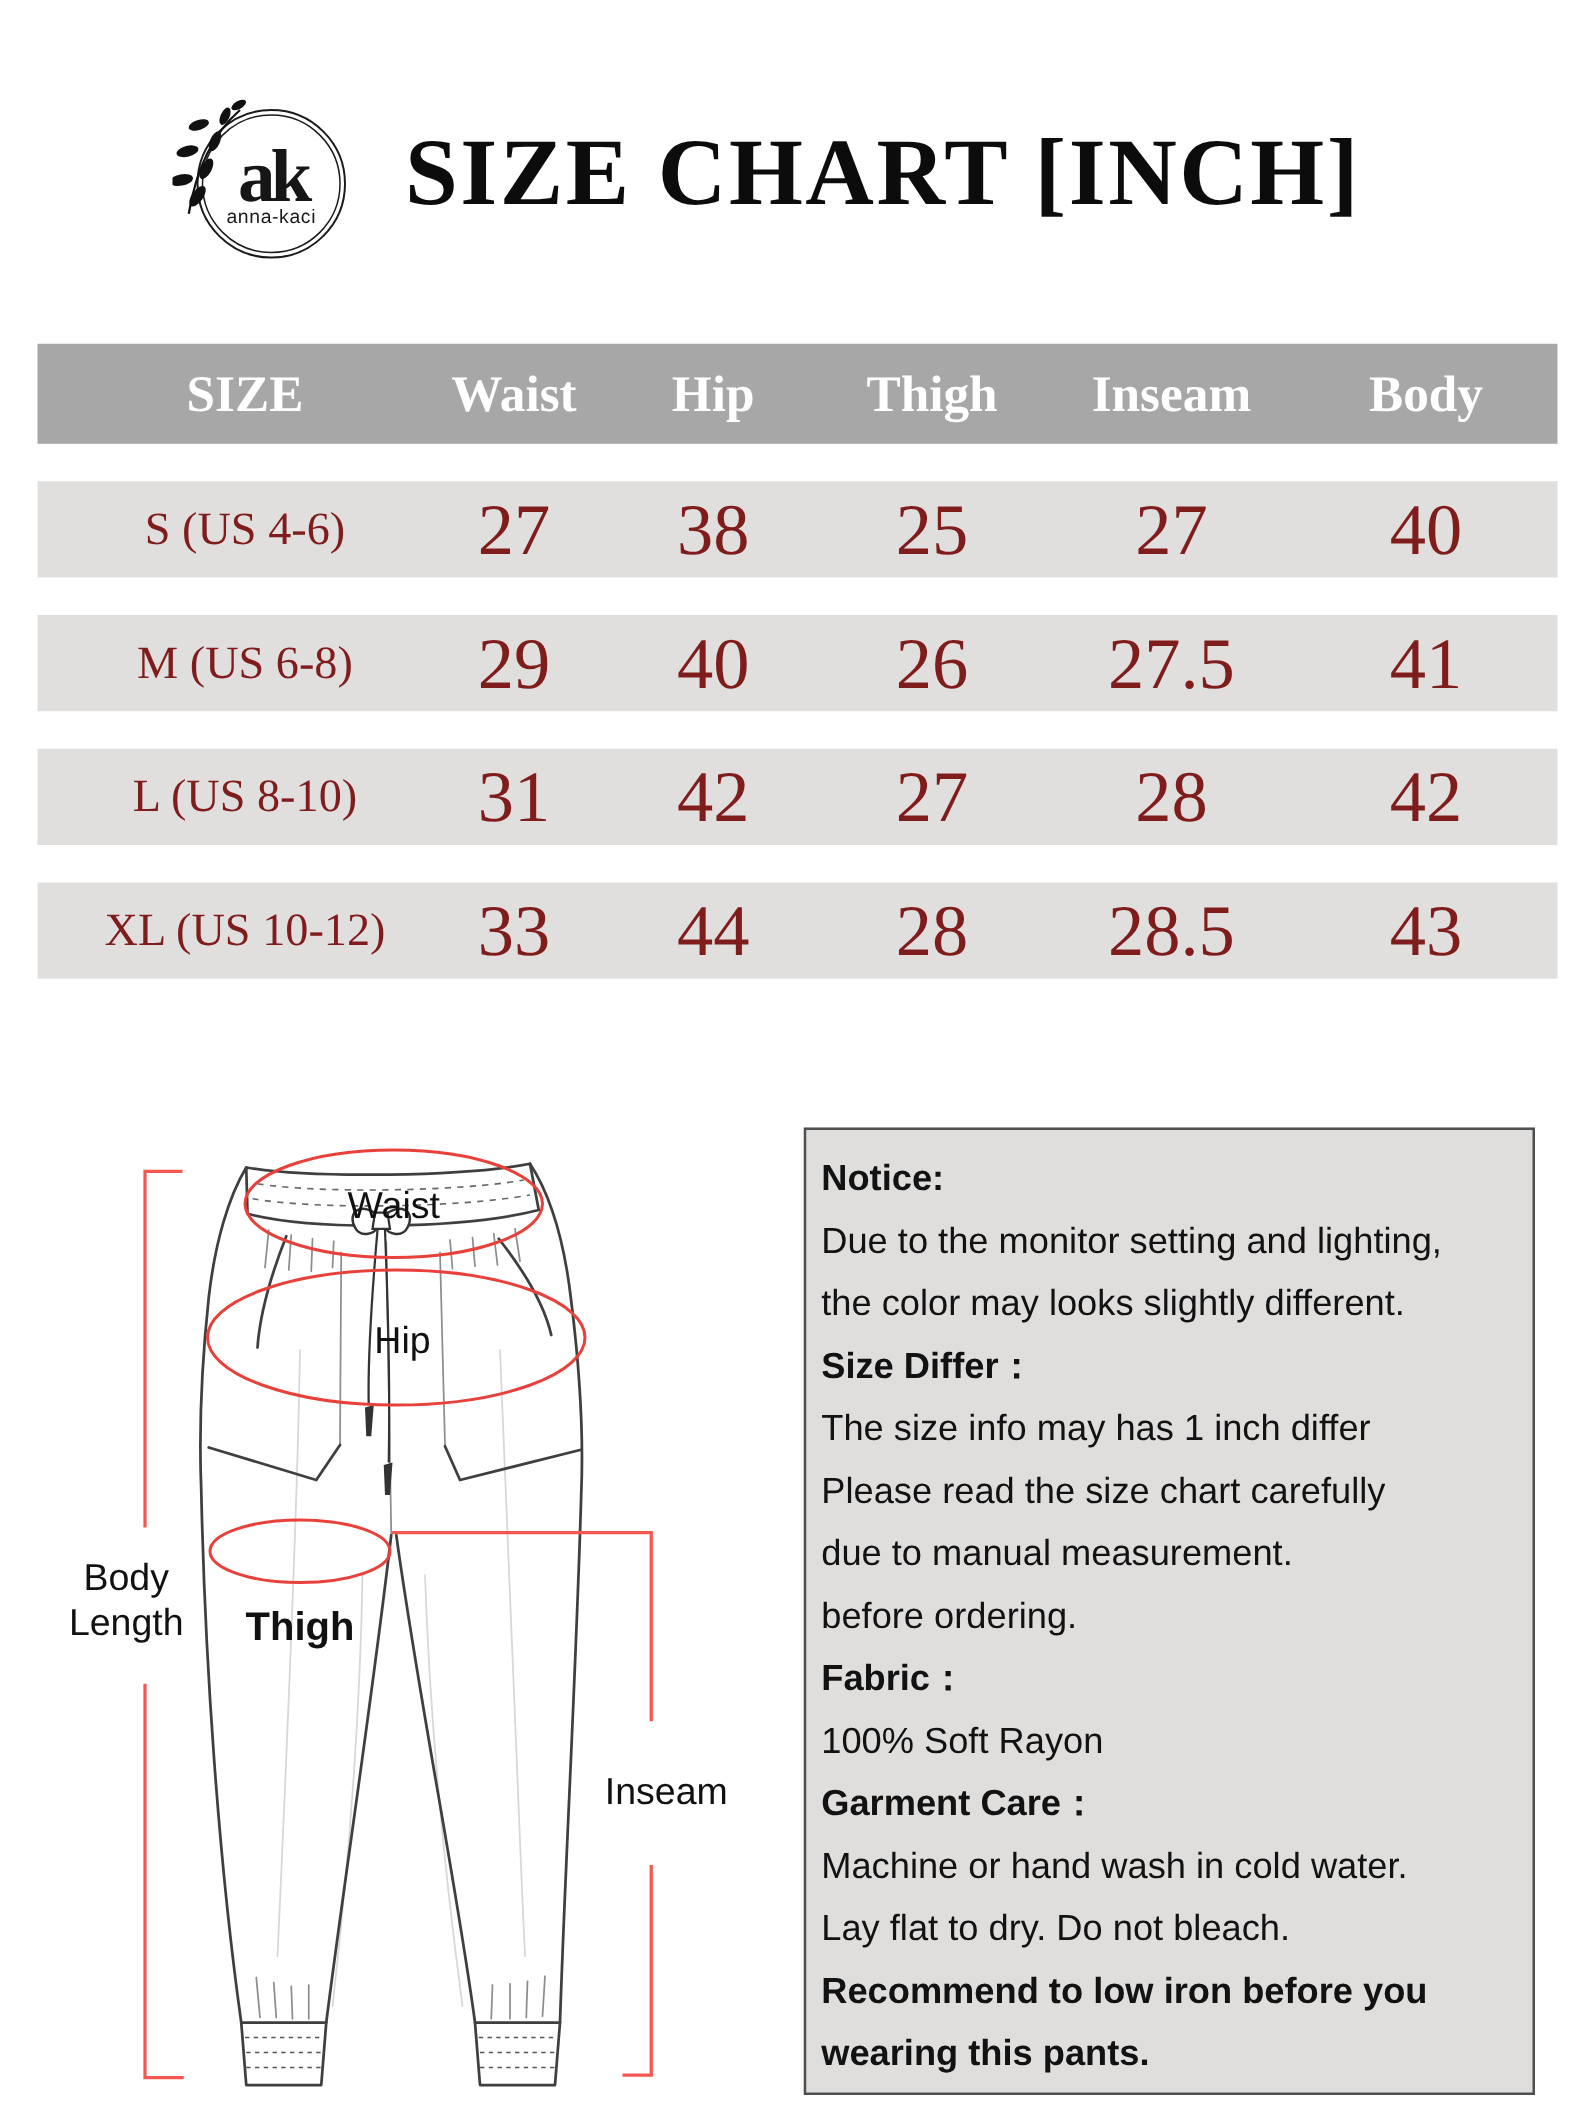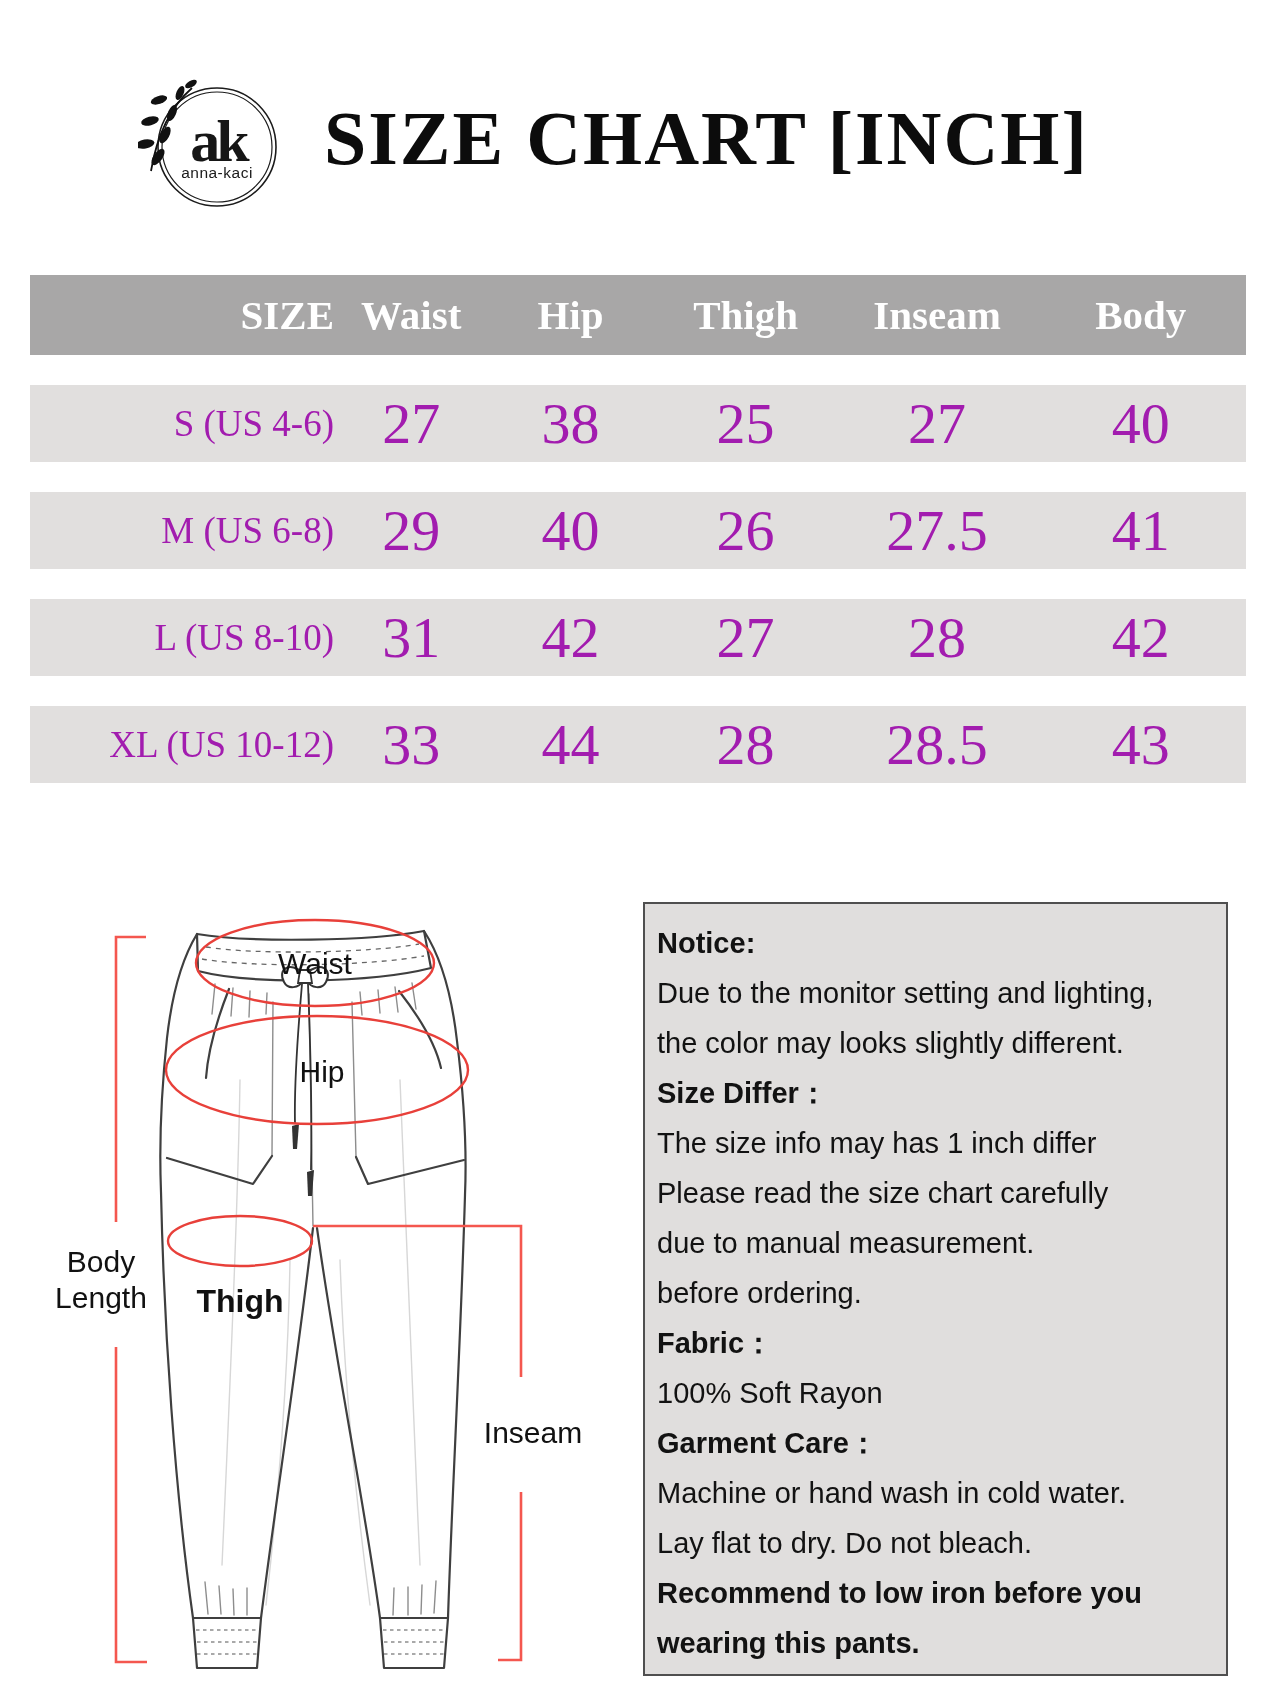--- a/index.html
+++ b/index.html
@@ -10,23 +10,23 @@
   #logo{position:absolute;left:138px;top:72px;width:166px;height:148px;}
   #title{position:absolute;left:280px;top:88px;width:790px;height:100px;
          font-family:"Liberation Serif",serif;font-weight:700;font-size:76px;
          letter-spacing:2px;color:#0c0c0c;line-height:100px;white-space:nowrap;margin-left:44px;}
 
   
   #size-table{position:absolute;left:30px;top:275px;width:1216px;}
   .t-row{display:flex;align-items:center;width:100%;}
   .t-head{height:80px;background:#a8a7a7;color:#ffffff;
           font-family:"Liberation Serif",serif;font-weight:700;font-size:41px;}
-  .t-data{height:77px;background:#e1dfde;margin-top:30px;color:#a21caf;
+  .t-data{height:77px;background:#e1dfde;margin-top:30px;color:#7f1d1d;
           font-family:"Liberation Serif",serif;}
-  .c0{width:25%;padding-left:28px;box-sizing:border-box;text-align:right;}
+  .c0{width:25%;padding-left:28px;box-sizing:border-box;text-align:center;}
   .c1{width:12.7%;text-align:center;}
   .c2{width:13.5%;text-align:center;}
   .c3{width:15.3%;text-align:center;}
   .c4{width:16.2%;text-align:center;}
   .c5{width:17.3%;text-align:center;}
   .t-data .c0{font-size:37px;}
   .t-data .num{font-size:58px;}
 
   
   #diagram{position:absolute;left:30px;top:840px;width:580px;height:861px;}

